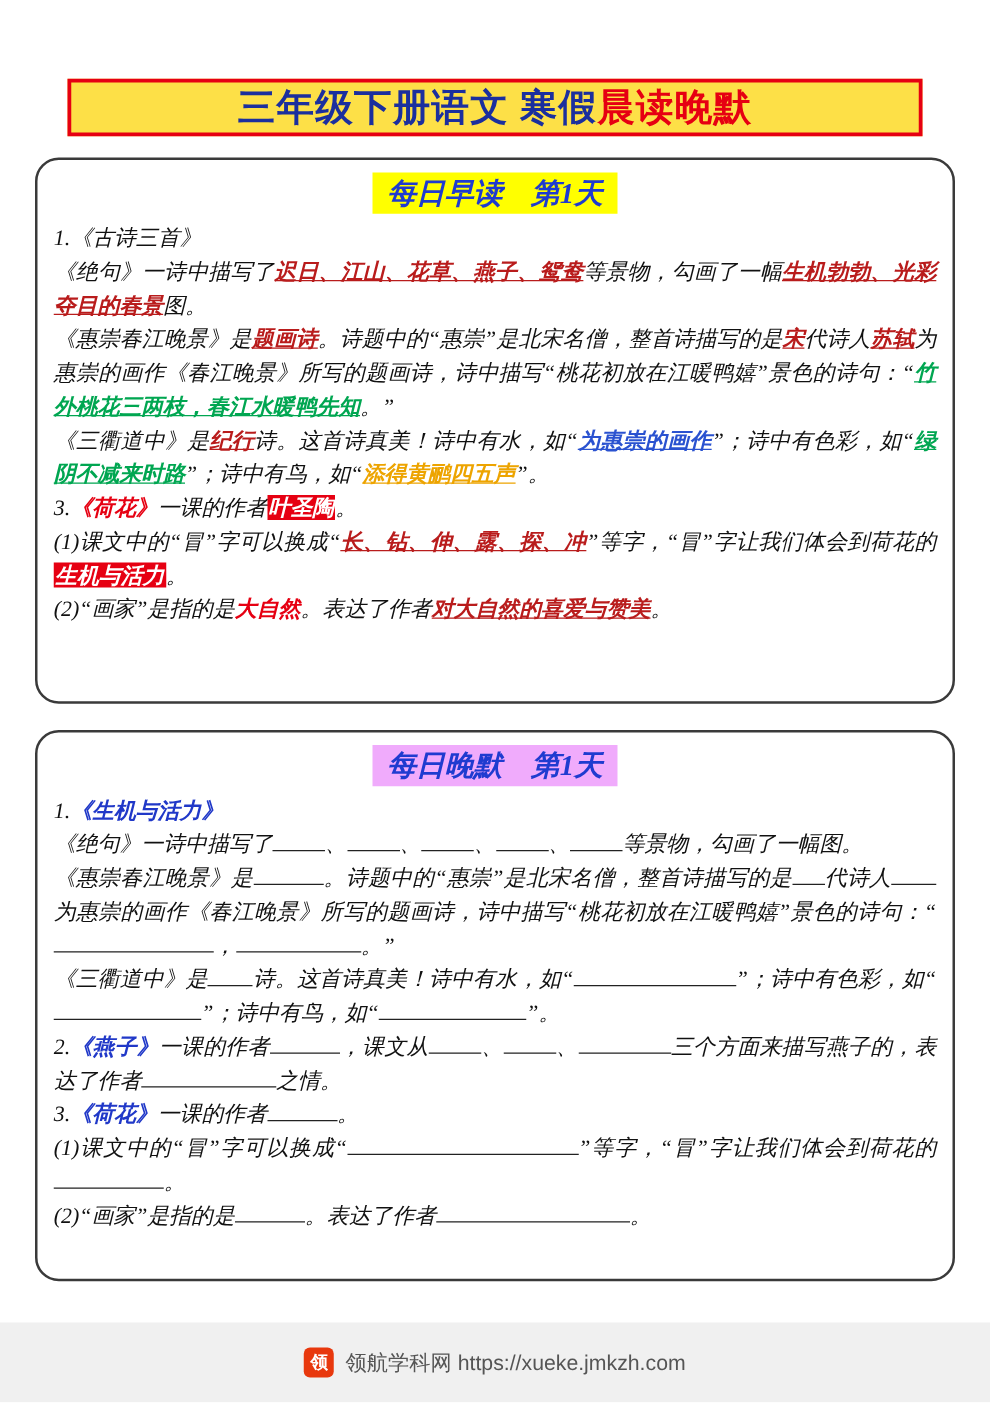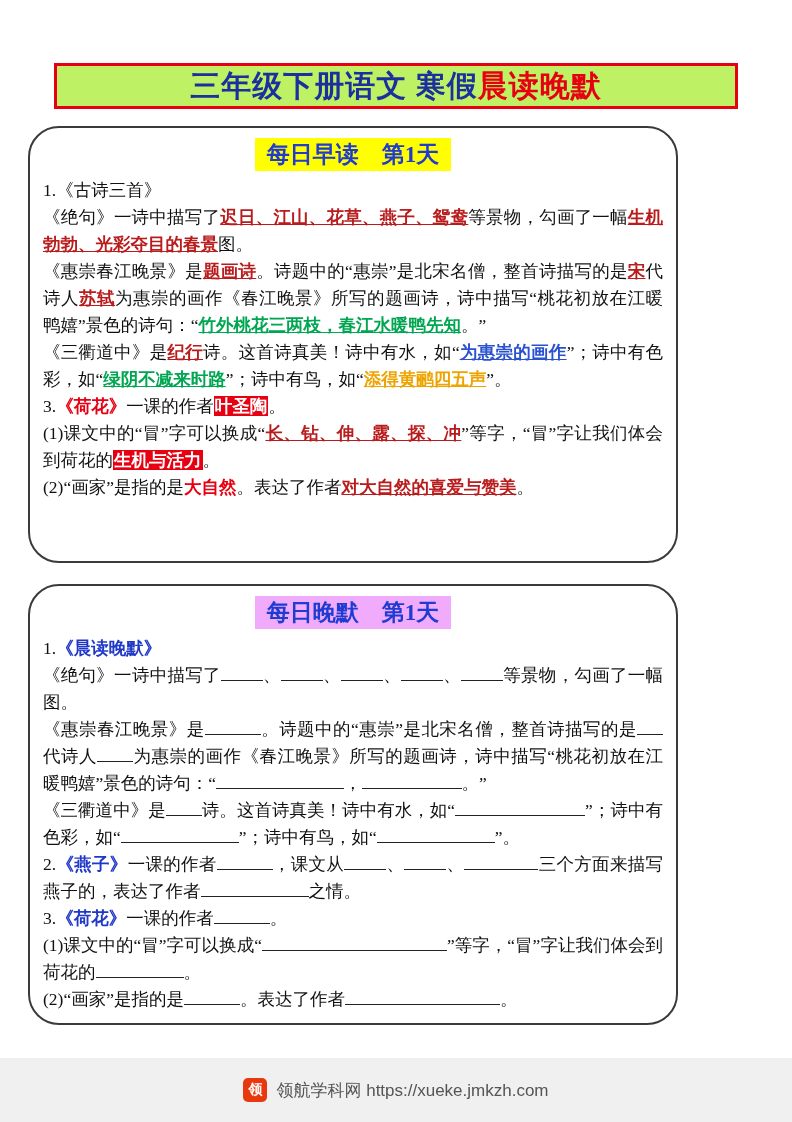--- a/index.html
+++ b/index.html
@@ -6,33 +6,33 @@
   html,body { background:#ffffff; }
   body {
     width:792px; height:1122px;
     font-family:"Liberation Serif", serif;
   }
   .page { position:relative; width:792px; height:1122px; background:#ffffff; overflow:hidden; }
 
   
   .title-banner {
     position:absolute; left:54px; top:63px; width:684px; height:46px;
-    background:#bef264; border:3px solid #e60012;
+    background:#fde047; border:3px solid #e60012;
     display:flex; align-items:center; justify-content:center;
     font-size:30px; font-weight:bold; letter-spacing:1px; white-space:nowrap;
   }
   .t-blue { color:#1b2f9e; }
   .t-red  { color:#e60012; }
   .t-red-u { color:#e60012; text-underline-offset:4px; }
 
   
   .box {
-    position:absolute; left:28px; width:650px;
-    border:2px solid #3a3a3a; border-radius:31px;
-    padding:8px 13px 10px; background:#ffffff; overflow:hidden;
+    position:absolute; left:28px; width:736px;
+    border:2px solid #3a3a3a; border-radius:19px;
+    padding:8px 13px 10px; background:#ffffff; overflow:hidden;font-style:italic;
   }
   .box-morning { top:126px; height:437px; }
   .box-evening { top:584px; height:441px; }
   .box-header { text-align:center; margin:2px 0 6px 0; }
   .box-header span {
     display:inline-block; font-size:23px; font-weight:bold;
     color:#1f3bd0; padding:1px 12px;
   }
   .hl-yellow { background:#ffff00; }
   .hl-pink   { background:#f0abfc; }
@@ -87,21 +87,21 @@
         <p class="para"><span class="seg-k">(1)课文中的“冒”字可以换成“</span><span class="seg-ru">长、钻、伸、露、探、冲</span><span class="seg-k">”等字，“冒”字让我们体会到荷花的</span><span class="seg-rh">生机与活力</span><span class="seg-k">。</span></p>
         <p class="para"><span class="seg-k">(2)“画家”是指的是</span><span class="seg-r">大自然</span><span class="seg-k">。表达了作者</span><span class="seg-ru">对大自然的喜爱与赞美</span><span class="seg-k">。</span></p>
       </div>
   </section>
 
   <section class="box box-evening">
     <div class="box-header">
       <span class="hl-pink">每日晚默　第1天</span>
     </div>
     <div class="content">
-        <p class="para"><span class="seg-k">1.</span><span class="seg-b">《晨读晚默》</span></p>
+        <p class="para"><span class="seg-k">1.</span><span class="seg-b">《生机与活力》</span></p>
         <p class="para"><span class="seg-k">《绝句》一诗中描写了</span><span class="seg-bl" style="width: 42px;"></span><span class="seg-k">、</span><span class="seg-bl" style="width: 42px;"></span><span class="seg-k">、</span><span class="seg-bl" style="width: 42px;"></span><span class="seg-k">、</span><span class="seg-bl" style="width: 42px;"></span><span class="seg-k">、</span><span class="seg-bl" style="width: 42px;"></span><span class="seg-k">等景物，勾画了一幅图。</span></p>
         <p class="para"><span class="seg-k">《惠崇春江晚景》是</span><span class="seg-bl" style="width: 56px;"></span><span class="seg-k">。诗题中的“惠崇”是北宋名僧，整首诗描写的是</span><span class="seg-bl" style="width: 26px;"></span><span class="seg-k">代诗人</span><span class="seg-bl" style="width: 36px;"></span><span class="seg-k">为惠崇的画作《春江晚景》所写的题画诗，诗中描写“桃花初放在江暖鸭嬉”景色的诗句：“</span><span class="seg-bl" style="width: 128px;"></span><span class="seg-k">，</span><span class="seg-bl" style="width: 100px;"></span><span class="seg-k">。”</span></p>
         <p class="para"><span class="seg-k">《三衢道中》是</span><span class="seg-bl" style="width: 36px;"></span><span class="seg-k">诗。这首诗真美！诗中有水，如“</span><span class="seg-bl" style="width: 130px;"></span><span class="seg-k">”；诗中有色彩，如“</span><span class="seg-bl" style="width: 118px;"></span><span class="seg-k">”；诗中有鸟，如“</span><span class="seg-bl" style="width: 118px;"></span><span class="seg-k">”。</span></p>
         <p class="para"><span class="seg-k">2.</span><span class="seg-b">《燕子》</span><span class="seg-k">一课的作者</span><span class="seg-bl" style="width: 56px;"></span><span class="seg-k">，课文从</span><span class="seg-bl" style="width: 42px;"></span><span class="seg-k">、</span><span class="seg-bl" style="width: 42px;"></span><span class="seg-k">、</span><span class="seg-bl" style="width: 74px;"></span><span class="seg-k">三个方面来描写燕子的，表达了作者</span><span class="seg-bl" style="width: 108px;"></span><span class="seg-k">之情。</span></p>
         <p class="para"><span class="seg-k">3.</span><span class="seg-b">《荷花》</span><span class="seg-k">一课的作者</span><span class="seg-bl" style="width: 56px;"></span><span class="seg-k">。</span></p>
         <p class="para"><span class="seg-k">(1)课文中的“冒”字可以换成“</span><span class="seg-bl" style="width: 185px;"></span><span class="seg-k">”等字，“冒”字让我们体会到荷花的</span><span class="seg-bl" style="width: 88px;"></span><span class="seg-k">。</span></p>
         <p class="para"><span class="seg-k">(2)“画家”是指的是</span><span class="seg-bl" style="width: 56px;"></span><span class="seg-k">。表达了作者</span><span class="seg-bl" style="width: 155px;"></span><span class="seg-k">。</span></p>
       </div>
   </section>
 

